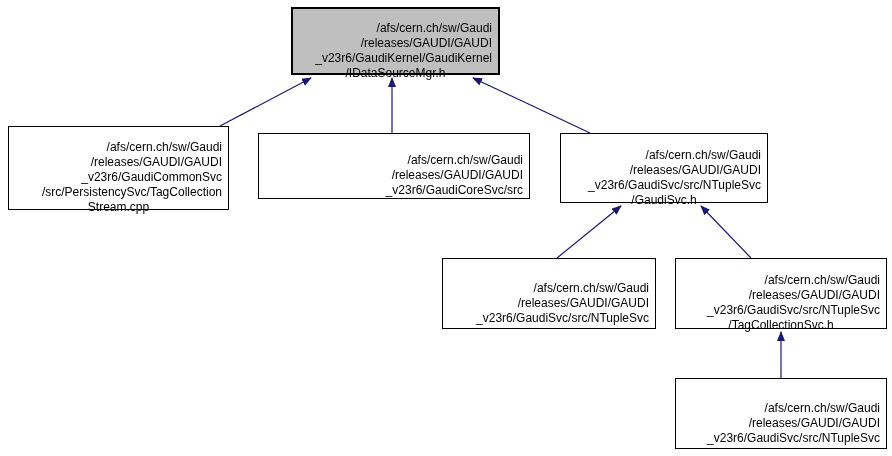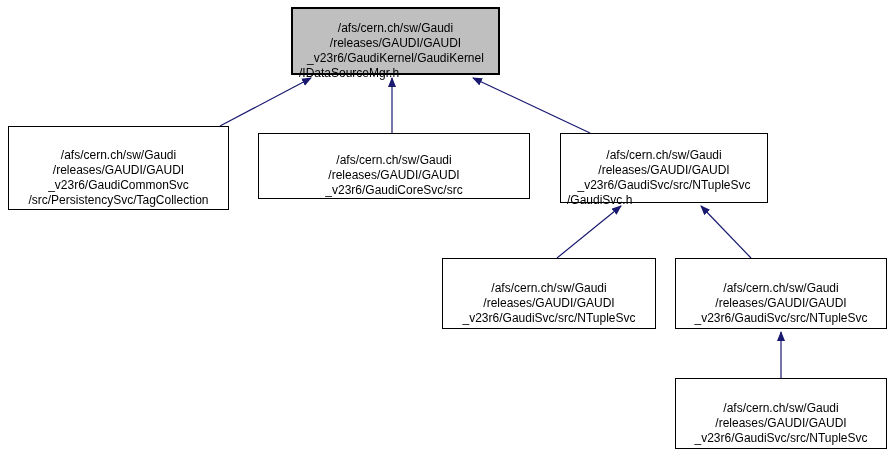--- a/index.html
+++ b/index.html
@@ -22,22 +22,22 @@
     background: #ffffff;
     border: 1px solid #000000;
     display: flex;
     flex-direction: column;
     justify-content: center;
     font-size: 12px;
     line-height: 15px;
     color: #000000;
     padding: 1px 6px;
   }
-  .node .body { white-space: pre-line; text-align: center; margin-top: 19px; }
-  .node .tail { }
+  .node .body { white-space: pre-line; text-align: right; margin-top: 19px; }
+  .node .tail { text-align: center; }
   .node.current { background: #bfbfbf; border-width: 2px; }
 
   #n-idatasourcemgr    { left: 291px; top:   7px; width: 209px; height: 68px; }
   #n-tagstream         { left:   8px; top: 126px; width: 221px; height: 84px; }
   #n-eventsel          { left: 258px; top: 133px; width: 272px; height: 66px; }
   #n-ntuplesvc-h       { left: 560px; top: 133px; width: 208px; height: 70px; }
   #n-ntuplesvc-cpp     { left: 442px; top: 258px; width: 214px; height: 71px; }
   #n-tagcollsvc-h      { left: 675px; top: 258px; width: 212px; height: 71px; }
   #n-tagcollsvc-cpp    { left: 675px; top: 378px; width: 212px; height: 71px; }
 </style>
@@ -65,20 +65,21 @@
 /releases/GAUDI/GAUDI
 _v23r6/GaudiKernel/GaudiKernel</div>
     <div class="tail">/IDataSourceMgr.h</div>
   </div>
 
   <div class="node" id="n-tagstream">
     <div class="body">/afs/cern.ch/sw/Gaudi
 /releases/GAUDI/GAUDI
 _v23r6/GaudiCommonSvc
 /src/PersistencySvc/TagCollection</div>
+    <div class="tail">Stream.cpp</div>
   </div>
 
   <div class="node" id="n-eventsel">
     <div class="body">/afs/cern.ch/sw/Gaudi
 /releases/GAUDI/GAUDI
 _v23r6/GaudiCoreSvc/src</div>
   </div>
 
   <div class="node" id="n-ntuplesvc-h">
     <div class="body">/afs/cern.ch/sw/Gaudi
@@ -90,20 +91,21 @@
   <div class="node" id="n-ntuplesvc-cpp">
     <div class="body">/afs/cern.ch/sw/Gaudi
 /releases/GAUDI/GAUDI
 _v23r6/GaudiSvc/src/NTupleSvc</div>
   </div>
 
   <div class="node" id="n-tagcollsvc-h">
     <div class="body">/afs/cern.ch/sw/Gaudi
 /releases/GAUDI/GAUDI
 _v23r6/GaudiSvc/src/NTupleSvc</div>
+    <div class="tail">/TagCollectionSvc.h</div>
   </div>
 
   <div class="node" id="n-tagcollsvc-cpp">
     <div class="body">/afs/cern.ch/sw/Gaudi
 /releases/GAUDI/GAUDI
 _v23r6/GaudiSvc/src/NTupleSvc</div>
   </div>
 
 </div>
 

